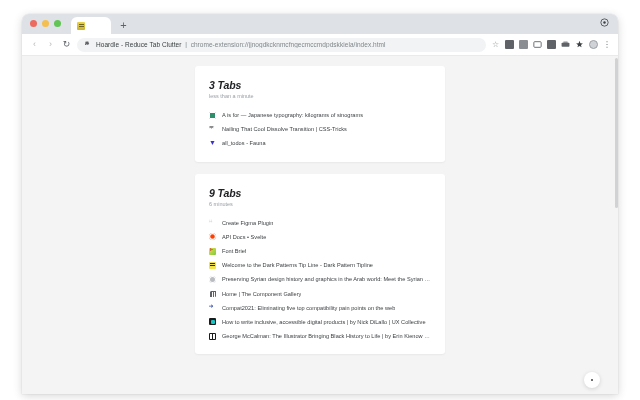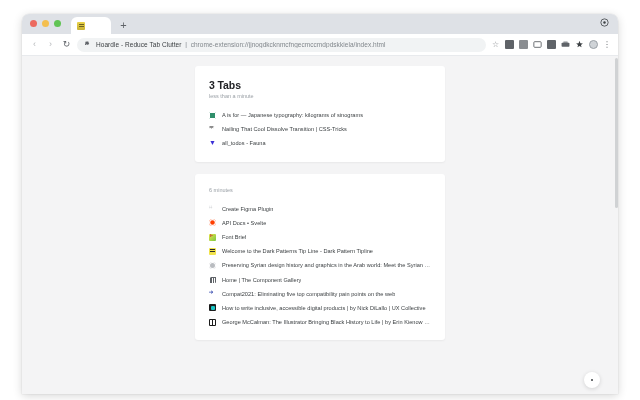--- a/index.html
+++ b/index.html
@@ -154,20 +154,21 @@
     border-radius:3px;
     box-shadow:0 1px 2px rgba(0,0,0,0.05);
     padding:13px 14px 11px 14px;
   }
   .card-title {
     font-size:10.5px;
     font-weight:bold;
     color:#202124;
     letter-spacing:-0.1px;
     margin-bottom:2px;
+    font-style:italic;
   }
   .card-sub {
     font-size:5.5px;
     color:#9aa0a6;
     margin-bottom:9px;
   }
 
   .tab-list { display:flex; flex-direction:column; }
 
   .tab-row {
@@ -354,20 +355,21 @@
                 <span class="fav f-star"></span>
                 <span class="tab-label">Nailing That Cool Dissolve Transition | CSS-Tricks</span>
               </div>
               <div class="tab-row">
                 <span class="fav f-fauna"></span>
                 <span class="tab-label">all_todos - Fauna</span>
               </div>
             </div>
           </div>
           <div class="card">
+            <div class="card-title">9 Tabs</div>
             <div class="card-sub">6 minutes</div>
             <div class="tab-list">
               <div class="tab-row">
                 <span class="fav f-figma"></span>
                 <span class="tab-label">Create Figma Plugin</span>
               </div>
               <div class="tab-row">
                 <span class="fav f-svelte"></span>
                 <span class="tab-label">API Docs • Svelte</span>
               </div>

